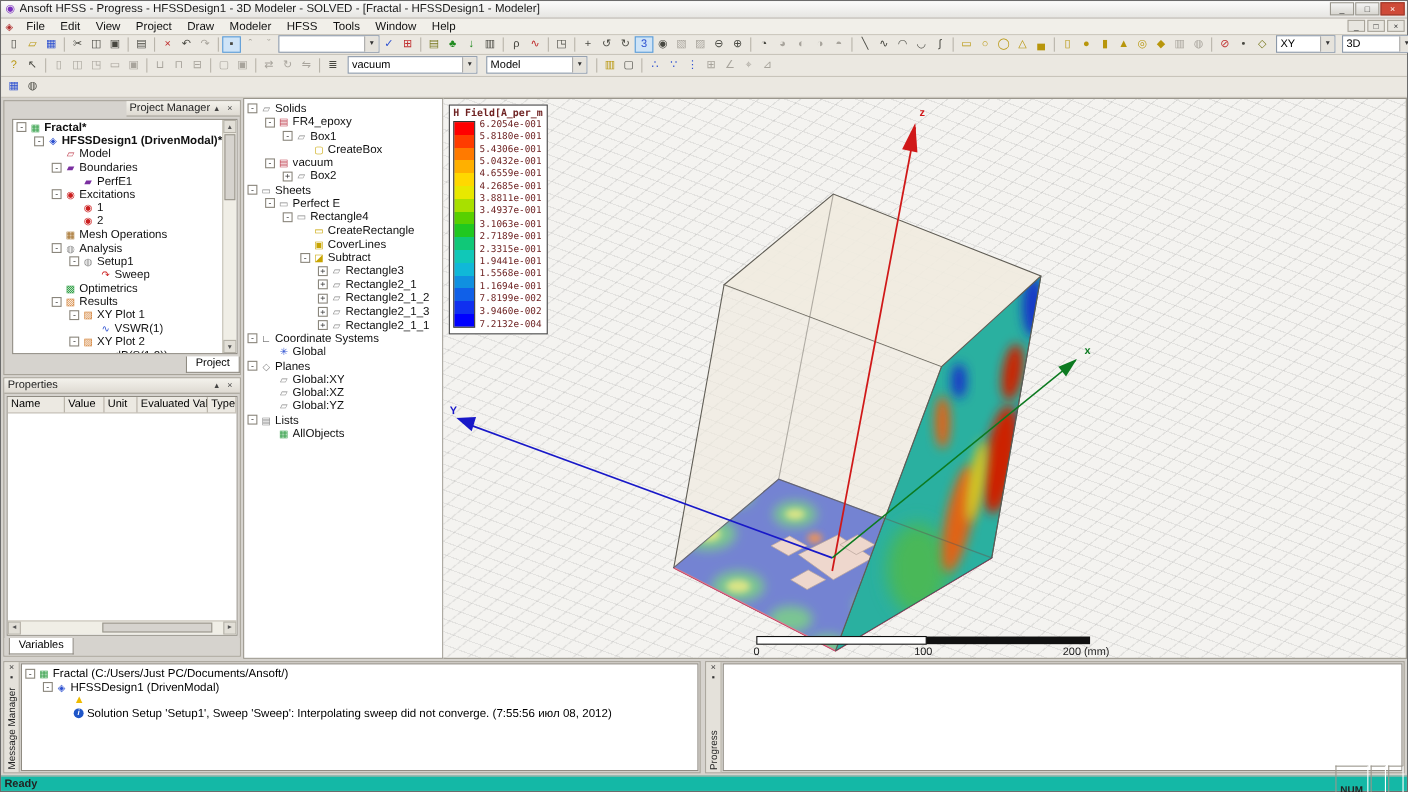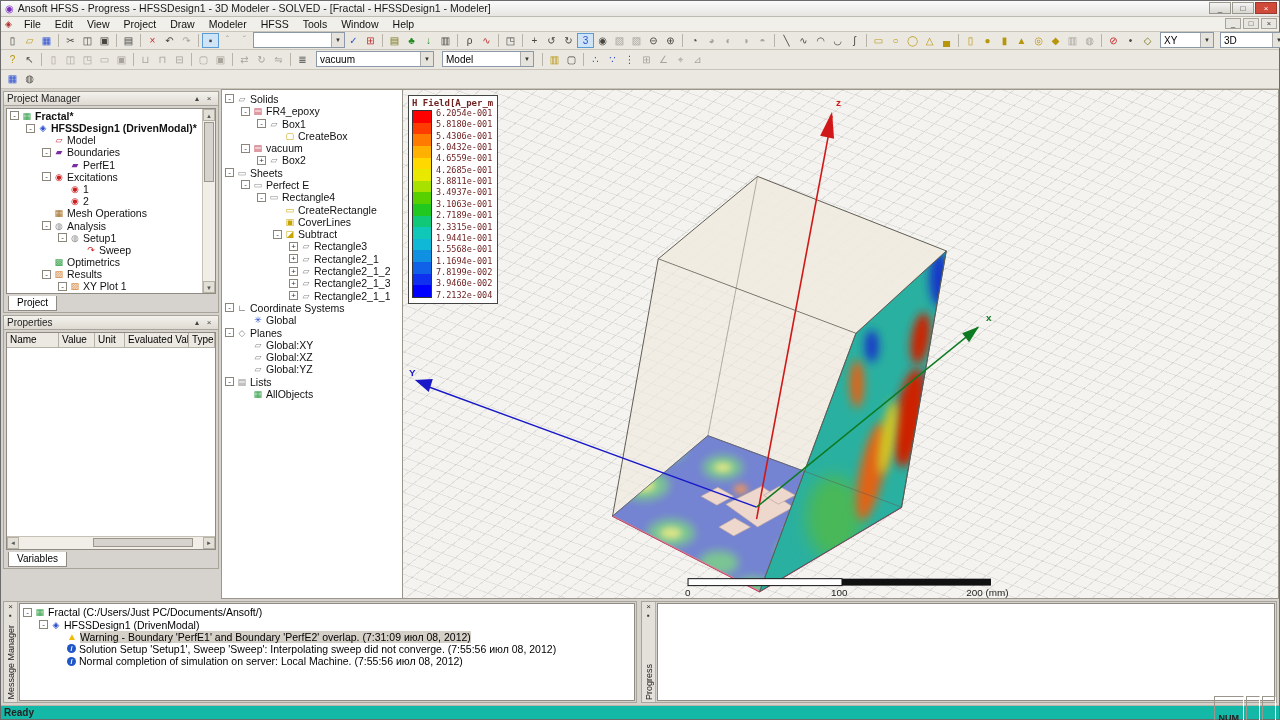--- a/index.html
+++ b/index.html
@@ -23,21 +23,21 @@
 .tbi{width:17px;height:15px;font-size:10px;line-height:15px;text-align:center;color:#474740;flex:none;}
 .sep{width:1px;height:13px;background:#b8b4aa;margin:0 3px;flex:none;}
 .y{color:#b8960c}.g{color:#1f8a1f}.r{color:#c03030}.bl{color:#2b4fd0}.gy{color:#a8a49c}.ol{color:#77771d}
 .pressed{border:1px solid #5b9bd5;background:#cfe4f7;line-height:13px;}
 .combo{height:16px;border:1px solid #8b98a8;background:#fff;font-size:10px;display:flex;align-items:center;padding-left:3px;flex:none;justify-content:flex-end;}
 .combo .dd{margin-left:auto;width:13px;height:14px;background:#e6e3dc;border-left:1px solid #aaa;font-size:6px;text-align:center;line-height:14px;color:#333;}
 
 .main{height:512px;display:flex;background:#d6d3ce;}
 .leftcol{width:220px;flex:none;display:flex;flex-direction:column;padding:2px;}
 .panel{background:#d6d3ce;border:1px solid #a8a49a;display:flex;flex-direction:column;}
-.pm{height:222px;}
+.pm{height:250px;align-items:flex-end;}
 .props{height:254px;margin-top:2px;}
 .phead{height:14px;background:linear-gradient(#f4f2ec,#dedad2);border-bottom:1px solid #a8a49a;display:flex;align-items:center;font-size:10px;padding:0 3px;color:#222;}
 .phbtn{margin-left:auto;font-size:8px;color:#444;width:12px;text-align:center;}
 .phbtn+.phbtn{margin-left:0;}
 .pbody{flex:1;background:#fff;border:1px solid #8f8b82;margin:2px;display:flex;overflow:hidden;}
 .treecol{flex:1;overflow:hidden;padding-top:1px;}
 .vscroll{width:13px;background:#f0eee6;border-left:1px solid #c5c1b7;display:flex;flex-direction:column;font-size:6px;color:#555;}
 .varr{height:12px;text-align:center;line-height:12px;background:#e2dfd7;border:1px solid #b5b1a7;}
 .vthumb{height:60px;background:#d6d3ce;border:1px solid #9a968c;margin:1px;}
 .vtrack{flex:1;}
@@ -680,31 +680,25 @@
             <span class="tlbl">Fractal (C:/Users/Just PC/Documents/Ansoft/)</span>
           </div>
         <div class="msgrow l1">
             <span class="exp">-</span>
             <span class="tico cBlue">◈</span>
             <span class="tlbl">HFSSDesign1 (DrivenModal)</span>
           </div>
         <div class="msgrow l2 sel">
             <span class="exp noexp"></span>
             <span class="warnico">▲</span>
-            <span class="tlbl">Warning - Boundary 'PerfE1' and Boundary 'PerfE2' overlap. (7:31:09 июл 08, 2012)</span>
           </div>
         <div class="msgrow l2">
             <span class="exp noexp"></span>
             <span class="msg-info">i</span>
             <span class="tlbl">Solution Setup 'Setup1', Sweep 'Sweep': Interpolating sweep did not converge. (7:55:56 июл 08, 2012)</span>
-          </div>
-        <div class="msgrow l2">
-            <span class="exp noexp"></span>
-            <span class="msg-info">i</span>
-            <span class="tlbl">Normal completion of simulation on server: Local Machine. (7:55:56 июл 08, 2012)</span>
           </div>
       </div>
     </div>
     <div class="dockpanel progpanel">
       <div class="dockstrip">
         <span>×</span>
         <span>▪</span>
         <span class="striplabel">Progress</span>
       </div>
       <div class="dockbody"></div>

